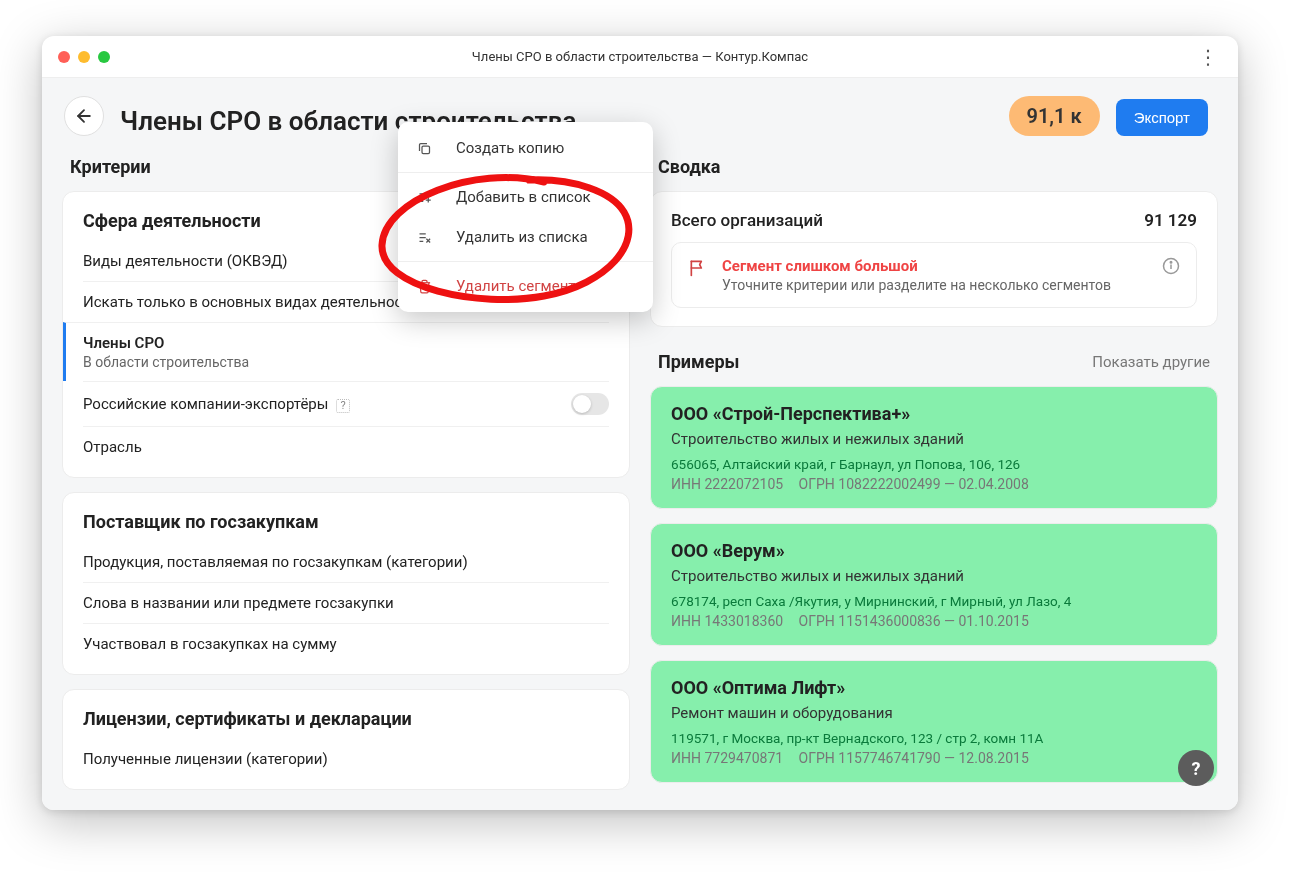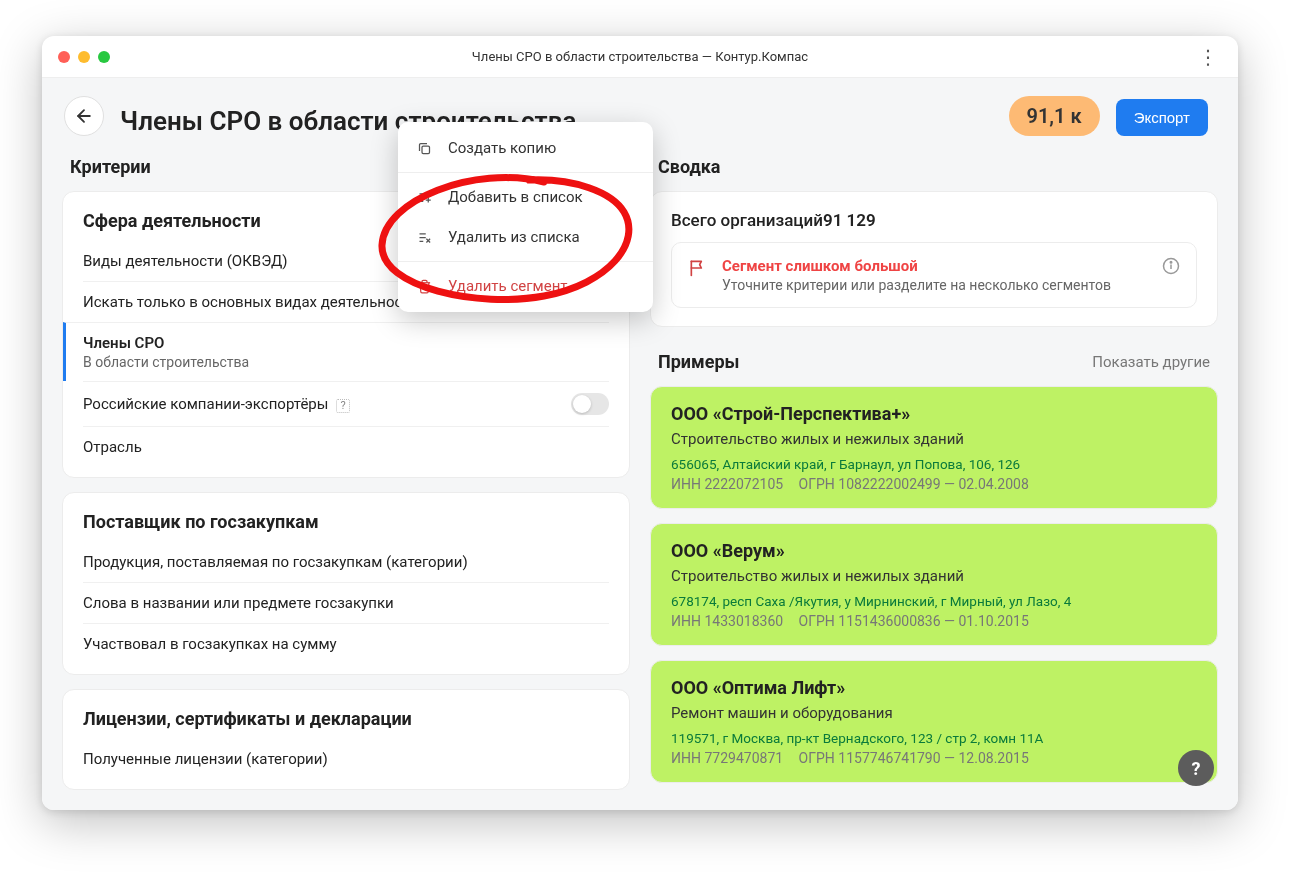--- a/index.html
+++ b/index.html
@@ -121,59 +121,59 @@
     }
     .toggle::after {
       content: ""; position: absolute; width: 18px; height: 18px; border-radius: 50%;
       background: #fff; top: 2px; left: 2px; box-shadow: 0 1px 3px rgba(0,0,0,0.2);
     }
     .summary-card {
       background: #fff; border-radius: 12px; border: 1px solid #ececec;
       padding: 18px 20px;
     }
     .summary-top {
-      display: flex; align-items: center;
+      display: flex; justify-content: space-between; align-items: center;
       font-size: 17px; margin-bottom: 12px;
     }
     .summary-top .label { font-weight: 500; color: #222; }
     .summary-top .value { font-weight: 600; color: #222; }
     .alert-box {
       border: 1px solid #ececec; border-radius: 10px; padding: 14px 16px;
       display: flex; gap: 14px; align-items: flex-start;
     }
     .alert-icon { color: #d14343; font-size: 20px; flex-shrink: 0; margin-top: 1px; }
     .alert-title { font-weight: 700; font-size: 15px; color: #ef4444; margin-bottom: 2px; }
     .alert-desc { font-size: 14px; color: #666; }
     .alert-info { margin-left: auto; color: #999; cursor: pointer; }
     .examples-header {
       display: flex; justify-content: space-between; align-items: center;
       padding: 10px 8px 0 8px;
     }
     .examples-header .h { font-size: 18px; font-weight: 700; color: #222; }
     .examples-header .link { font-size: 15px; color: #777; cursor: pointer; }
     .example-card {
-      background: #bef264; border-radius: 12px; border: 1px solid #ececec;
+      background: #86efac; border-radius: 12px; border: 1px solid #ececec;
       padding: 16px 20px;
     }
     .ex-company { font-size: 18px; font-weight: 700; margin-bottom: 6px; color: #222; }
     .ex-activity { font-size: 15px; color: #333; margin-bottom: 8px; }
     .ex-address { font-size: 13.5px; color: #0a7a3b; margin-bottom: 4px; }
     .ex-info { font-size: 14px; color: #777; }
     .ex-info .sep { margin: 0 6px; }
     
     .popover {
       position: absolute; left: 356px; top: 86px; width: 255px;
       background: #fff; border-radius: 10px;
       box-shadow: 0 8px 28px rgba(0,0,0,0.22);
       padding: 6px 0;
       z-index: 50;
     }
     .popover-item {
       padding: 11px 18px; font-size: 15px; color: #333;
-      display: flex; align-items: center; gap: 16px; cursor: pointer;
+      display: flex; align-items: center; gap: 24px; cursor: pointer;
     }
     .popover-sep { border-top: 1px solid #eee; margin: 4px 0; }
     .popover-item.danger { color: #d14343; }
     .popover-icon { width: 16px; display: inline-flex; justify-content: center; color: #555; }
     .popover-item.danger .popover-icon { color: #d14343; }
     
     .annotation-circle {
       position: absolute; left: 322px; top: 134px; width: 282px; height: 140px;
       z-index: 60; pointer-events: none;
     }

